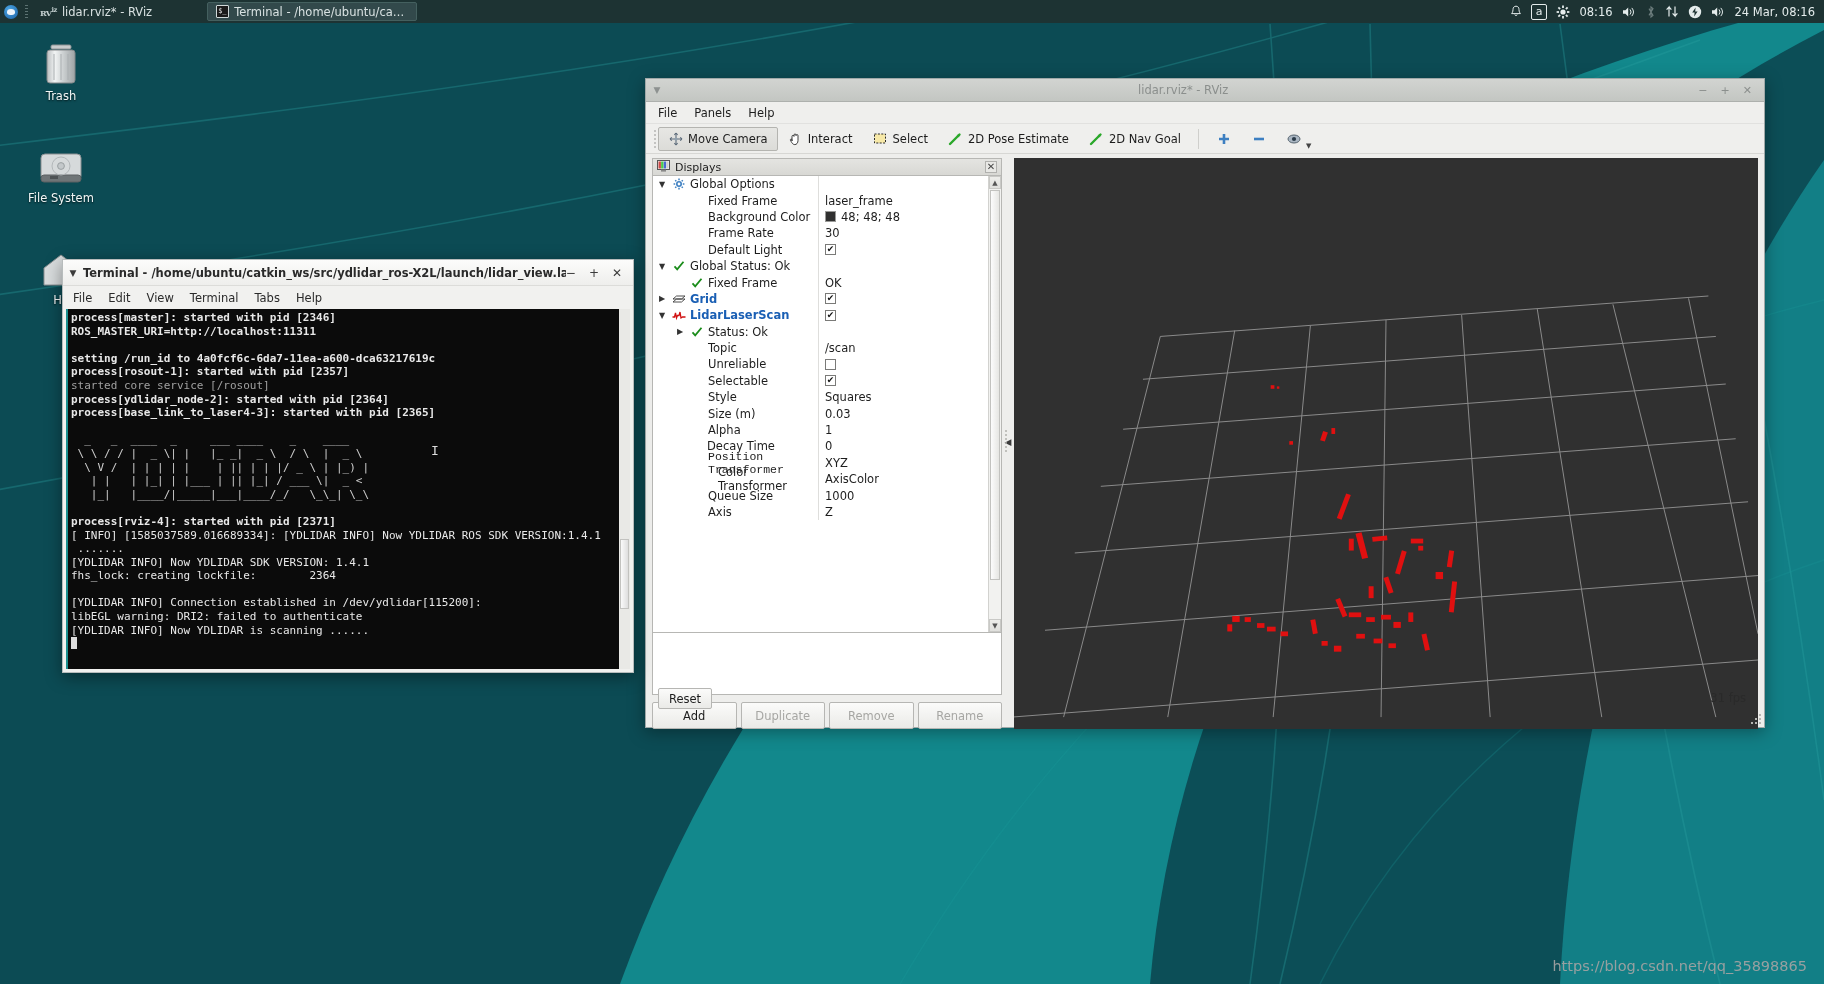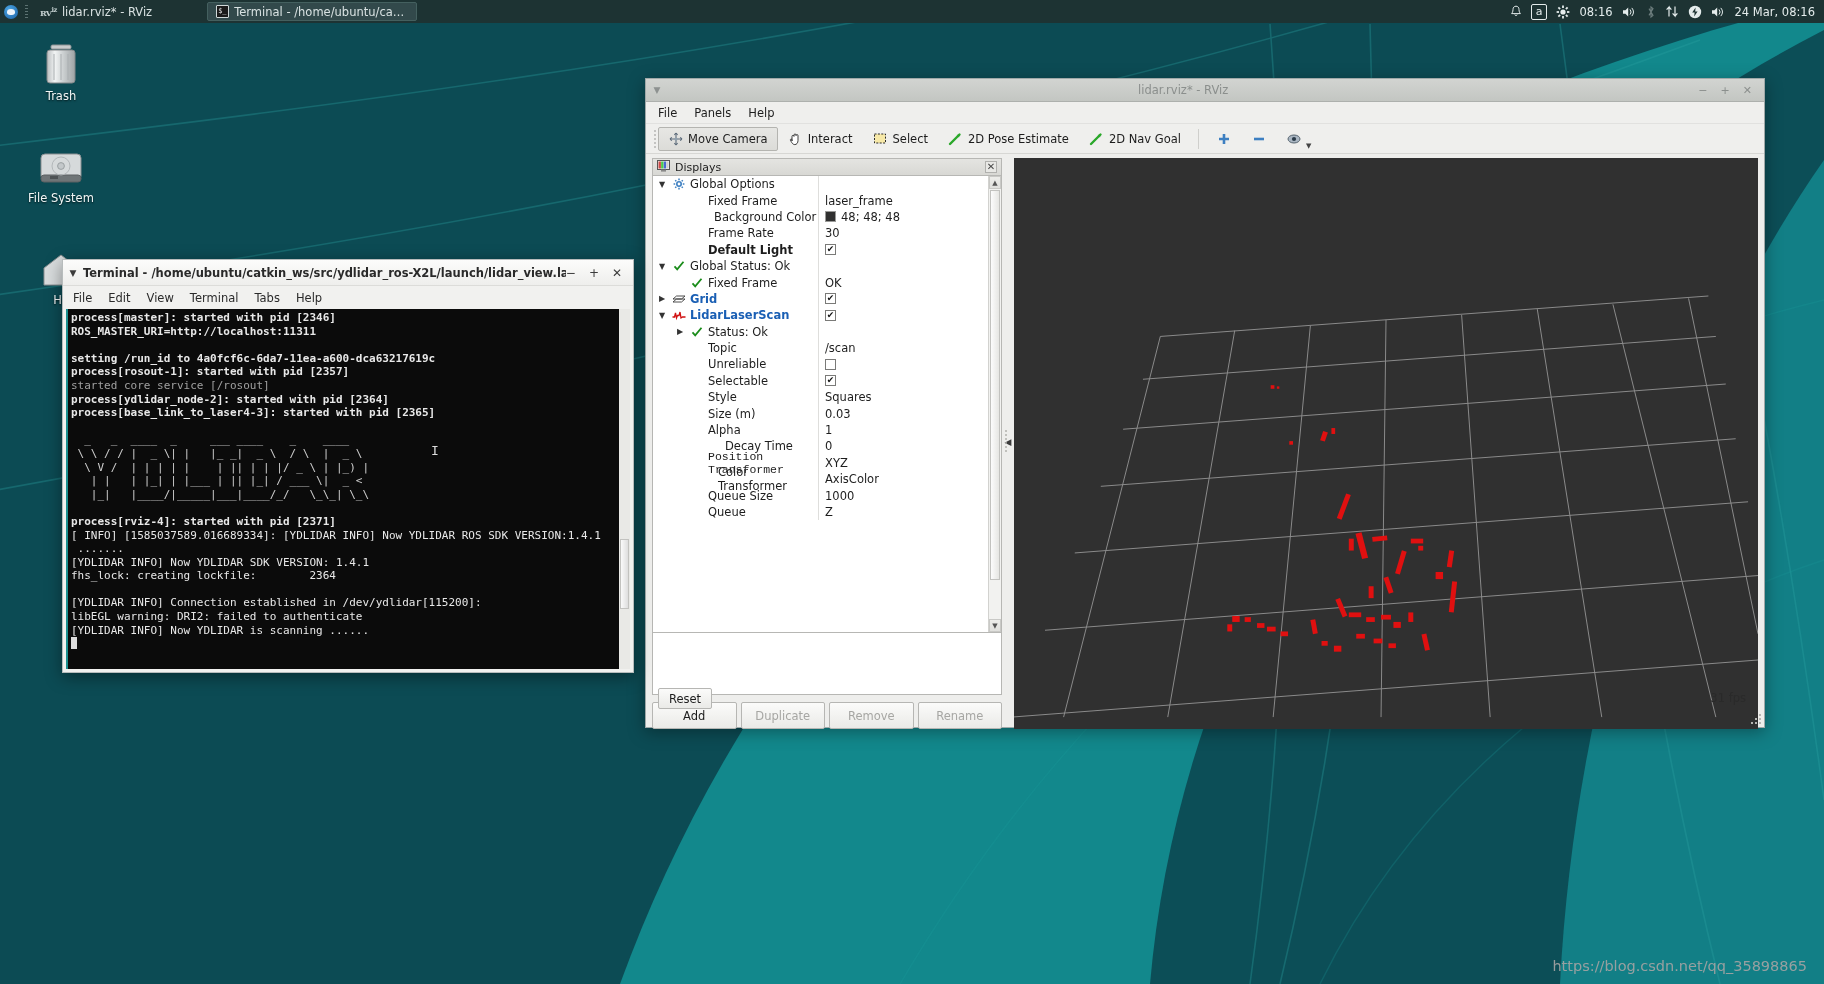--- a/index.html
+++ b/index.html
@@ -559,40 +559,40 @@
                 <span class="tw"></span>
                 <span class="ticon"></span>
                 <span class="tlabel" style="margin-left: 3px;">Fixed Frame</span>
               </div>
               <div class="c2">laser_frame</div>
             </div>
             <div class="trow">
               <div class="c1" style="padding-left: 18px;">
                 <span class="tw"></span>
                 <span class="ticon"></span>
-                <span class="tlabel" style="margin-left: 9px; text-align: right;">Background Color</span>
+                <span class="tlabel" style="margin-left: 3px; text-align: right;">Background Color</span>
               </div>
               <div class="c2">
                 <span class="swatch" style="background: rgb(48, 48, 48);"></span>
                 <span>48; 48; 48</span>
               </div>
             </div>
             <div class="trow">
               <div class="c1" style="padding-left: 18px;">
                 <span class="tw"></span>
                 <span class="ticon"></span>
                 <span class="tlabel" style="margin-left: 3px;">Frame Rate</span>
               </div>
               <div class="c2">30</div>
             </div>
             <div class="trow">
               <div class="c1" style="padding-left: 18px;">
                 <span class="tw"></span>
                 <span class="ticon"></span>
-                <span class="tlabel" style="margin-left: 3px; font-weight: bold;">Default Light</span>
+                <span class="tlabel" style="margin-left: 3px;">Default Light</span>
               </div>
               <div class="c2">
                 <span class="chk">✔</span>
               </div>
             </div>
             <div class="trow">
               <div class="c1" style="padding-left: 0px;">
                 <span class="tw">▼</span>
                 <span class="ticon">
                   <svg width="12" height="12" viewBox="0 0 12 12">
@@ -704,21 +704,21 @@
             </div>
             <div class="trow">
               <div class="c1" style="padding-left: 18px;">
                 <span class="tw"></span>
                 <span class="ticon"></span>
                 <span class="tlabel" style="margin-left: 3px;">Alpha</span>
               </div>
               <div class="c2">1</div>
             </div>
             <div class="trow">
-              <div class="c1" style="padding-left: 35px;">
+              <div class="c1" style="padding-left: 17px;">
                 <span class="tw"></span>
                 <span class="ticon"></span>
                 <span class="tlabel" style="margin-left: 3px;">Decay Time</span>
               </div>
               <div class="c2">0</div>
             </div>
             <div class="trow">
               <div class="c1" style="padding-left: 18px;">
                 <span class="tw"></span>
                 <span class="ticon"></span>
@@ -739,21 +739,21 @@
                 <span class="tw"></span>
                 <span class="ticon"></span>
                 <span class="tlabel" style="margin-left: 3px;">Queue Size</span>
               </div>
               <div class="c2">1000</div>
             </div>
             <div class="trow">
               <div class="c1" style="padding-left: 18px;">
                 <span class="tw"></span>
                 <span class="ticon"></span>
-                <span class="tlabel" style="margin-left: 3px;">Queue</span>
+                <span class="tlabel" style="margin-left: 3px;">Axis</span>
               </div>
               <div class="c2">Z</div>
             </div>
           </div>
         <div class="vscroll">
           <div class="arr">▲</div>
           <div class="thumb"></div>
           <div class="arr bot">▼</div>
         </div>
       </div>

